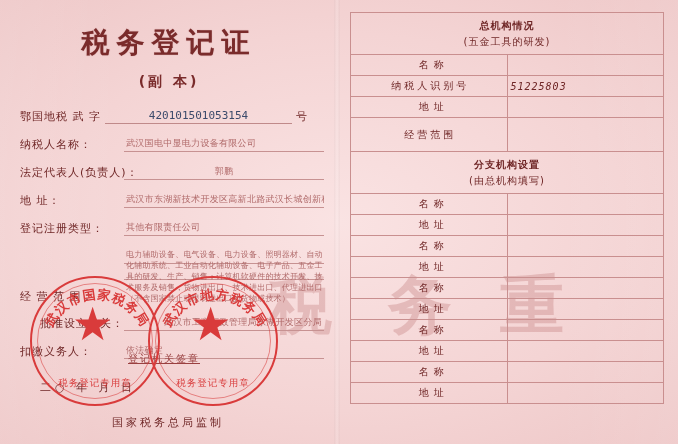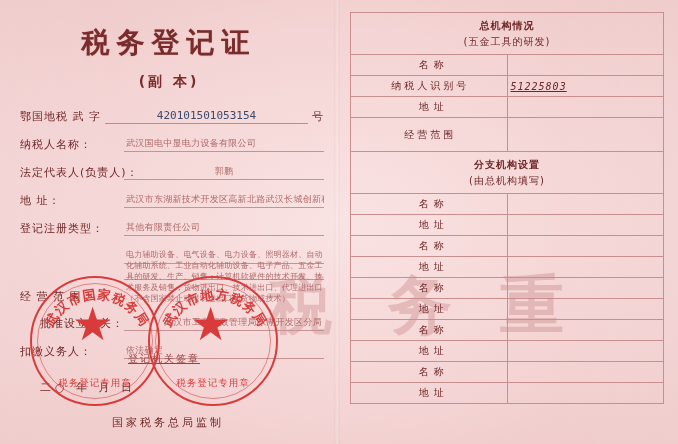--- a/index.html
+++ b/index.html
@@ -42,21 +42,21 @@
   .subtitle {
     text-align:center;
     font-size: 14px;
     color:#7a2b2b;
     letter-spacing: 3px;
     margin-top: 11px;
     font-weight:bold;
   }
   .numline {
     display:flex; align-items:flex-end;
-    margin: 18px 0 0 6px;
+    margin: 18px 16px 0 6px;
     font-size: 11px; color:#6f2626;
   }
   .numline .lab { letter-spacing:1px; white-space:nowrap; }
   .numline .val {
     flex:1;
     margin: 0 4px;
     border-bottom: 1px solid #c08a8a;
     text-align:center;
     font-size: 11px;
     color:#3b4a6b;
@@ -209,21 +209,20 @@
     letter-spacing: 1px;
     margin-top: 2px;
   }
   td.hdr.two { height: 42px; }
   .handwrite {
     font-family: "DejaVu Sans", sans-serif;
     color:#39497a;
     font-size: 13px;
     letter-spacing: 1px;
     font-style: italic;
-    text-decoration: underline;
   }
 </style>
 </head>
 <body>
 
 <div id="doc">
 
   <div class="watermark" id="wm1">税</div>
   <div class="watermark" id="wm2">务</div>
   <div class="watermark" id="wm3">重</div>

